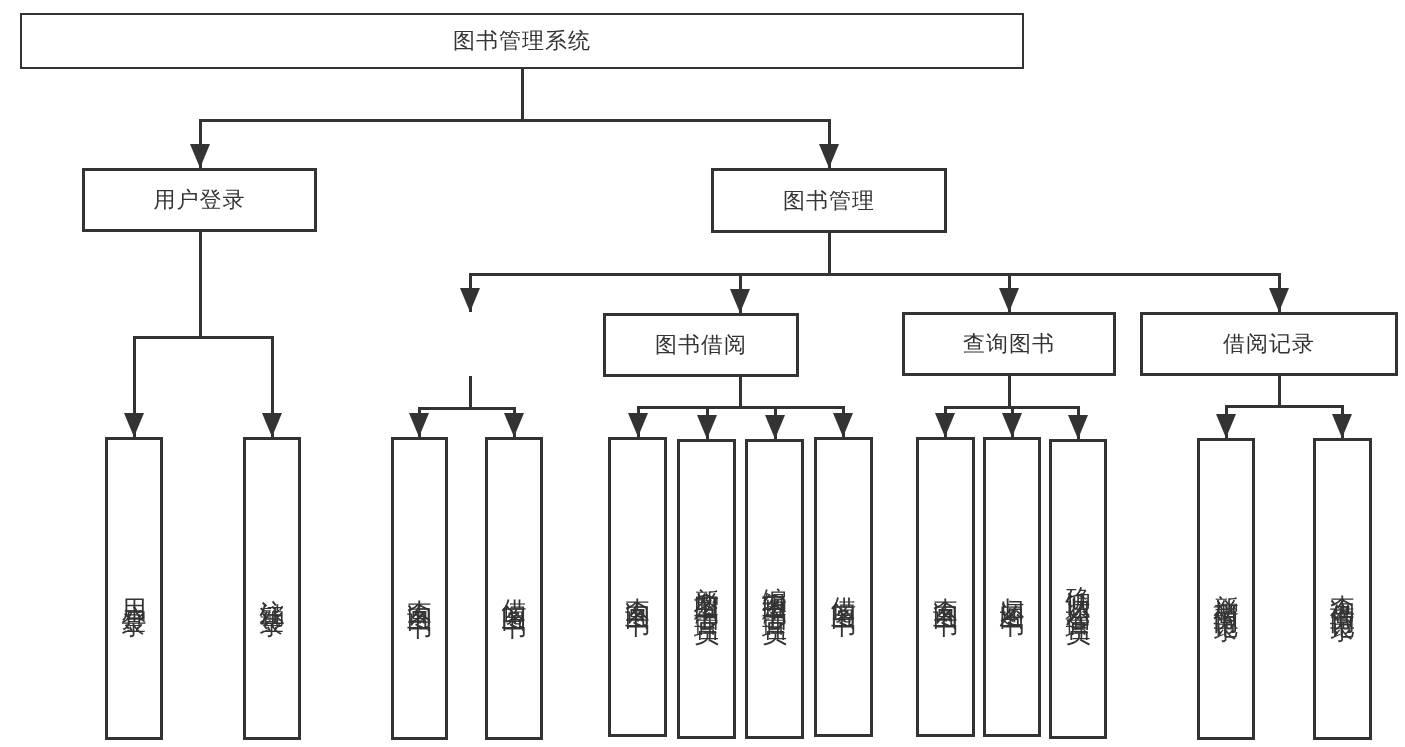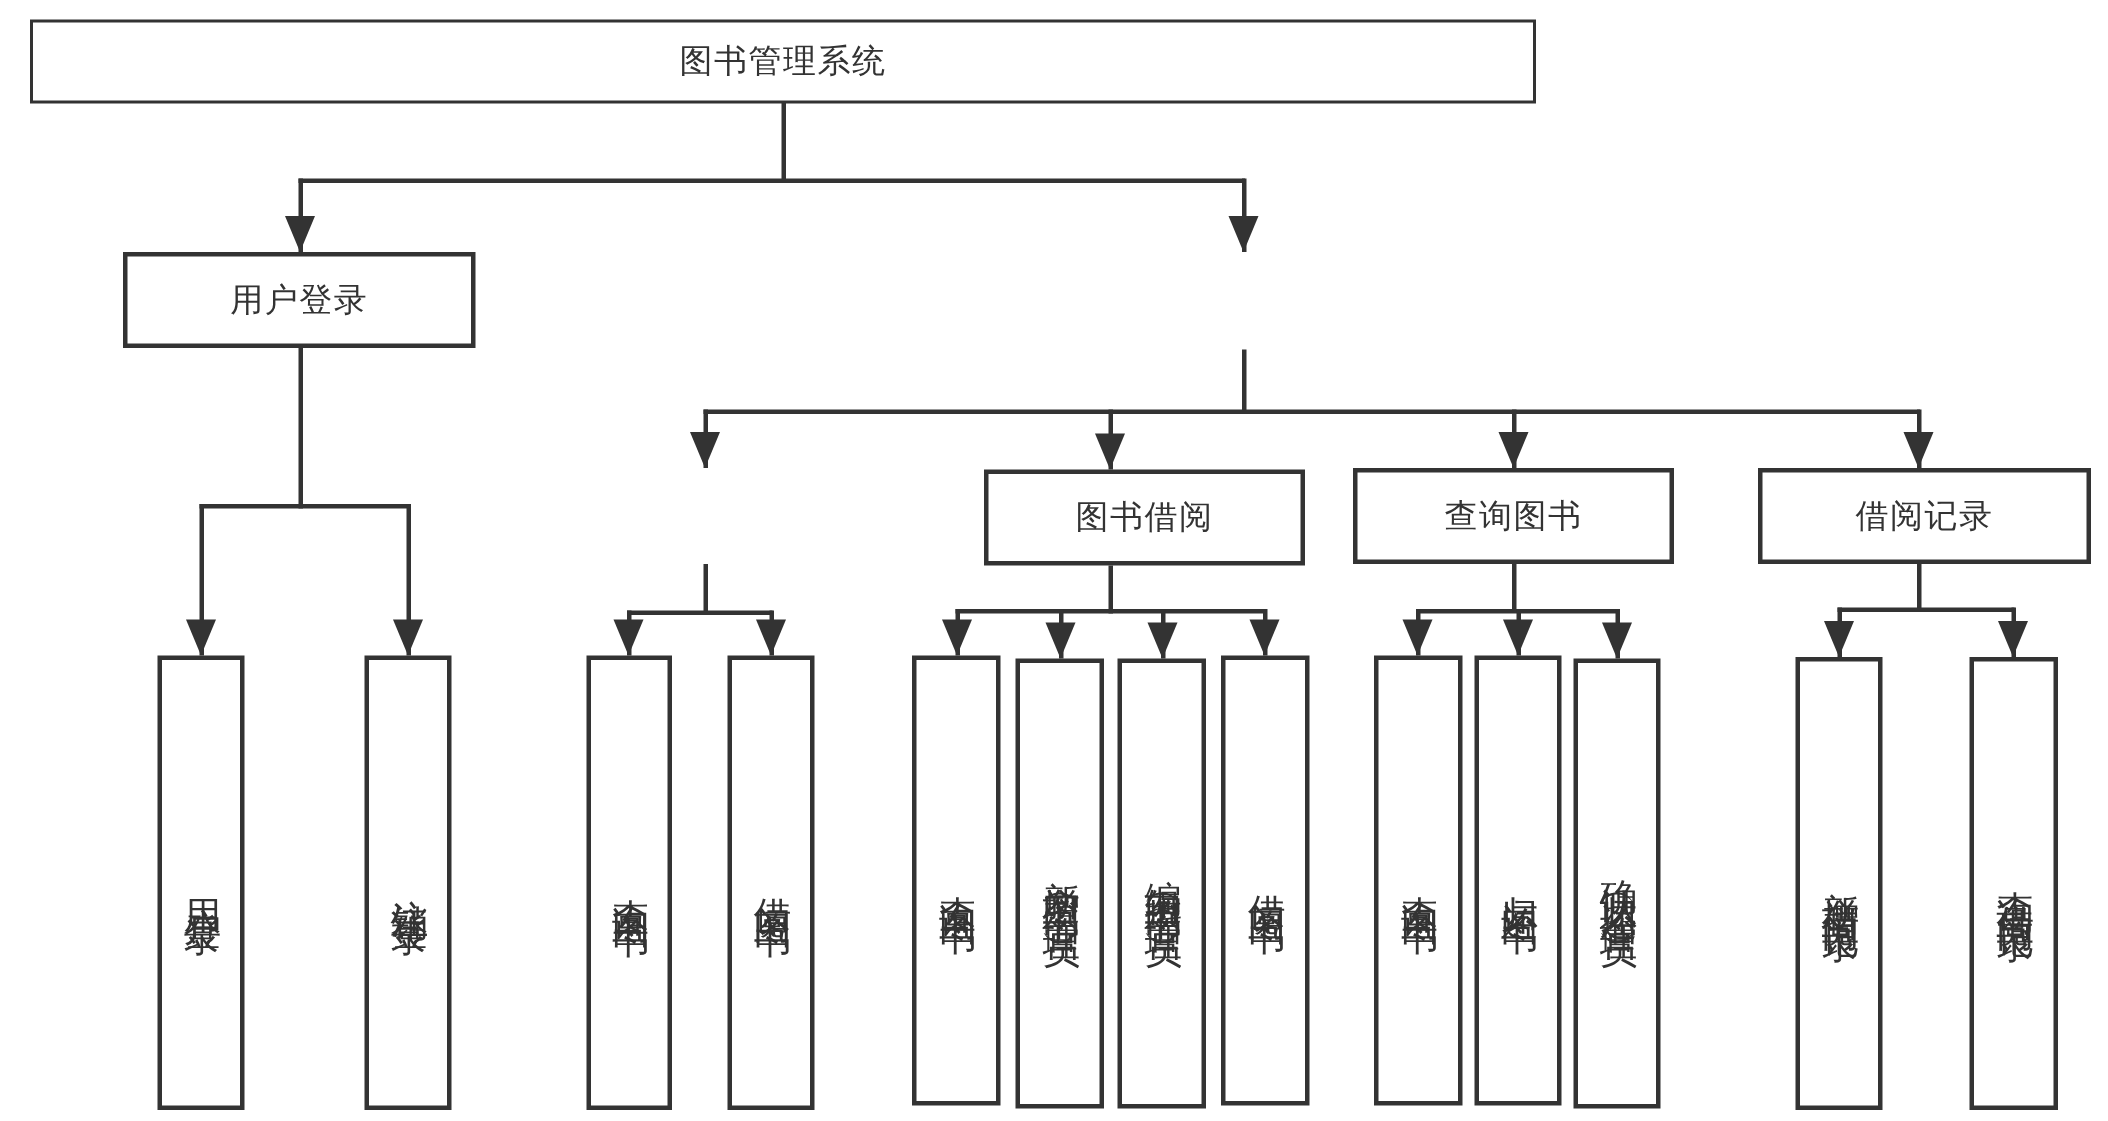--- a/index.html
+++ b/index.html
@@ -54,28 +54,31 @@
 
 <div id="canvas">
 
   <div class="box root" style="left:20px;top:13px;width:1004px;height:56px">
     <span class="hlabel">图书管理系统</span>
   </div>
 
   <div class="box" style="left:82px;top:168px;width:235px;height:64px">
     <span class="hlabel">用户登录</span>
   </div>
+  <div class="box" style="left:711px;top:168px;width:236px;height:65px">
+    <span class="hlabel">图书管理</span>
+  </div>
 
-  <div class="box" style="left:656px;top:313px;width:214px;height:64px">
+  <div class="box" style="left:603px;top:313px;width:196px;height:64px">
     <span class="hlabel">图书借阅</span>
   </div>
   <div class="box" style="left:902px;top:312px;width:214px;height:64px">
     <span class="hlabel">查询图书</span>
   </div>
-  <div class="box" style="left:1172px;top:312px;width:222px;height:64px">
+  <div class="box" style="left:1140px;top:312px;width:258px;height:64px">
     <span class="hlabel">借阅记录</span>
   </div>
 
   <div class="box" style="left:105px;top:437px;width:58px;height:303px">
     <span class="vtext">用户登录</span>
   </div>
   <div class="box" style="left:243px;top:437px;width:58px;height:303px">
     <span class="vtext">注销登录</span>
   </div>
 

